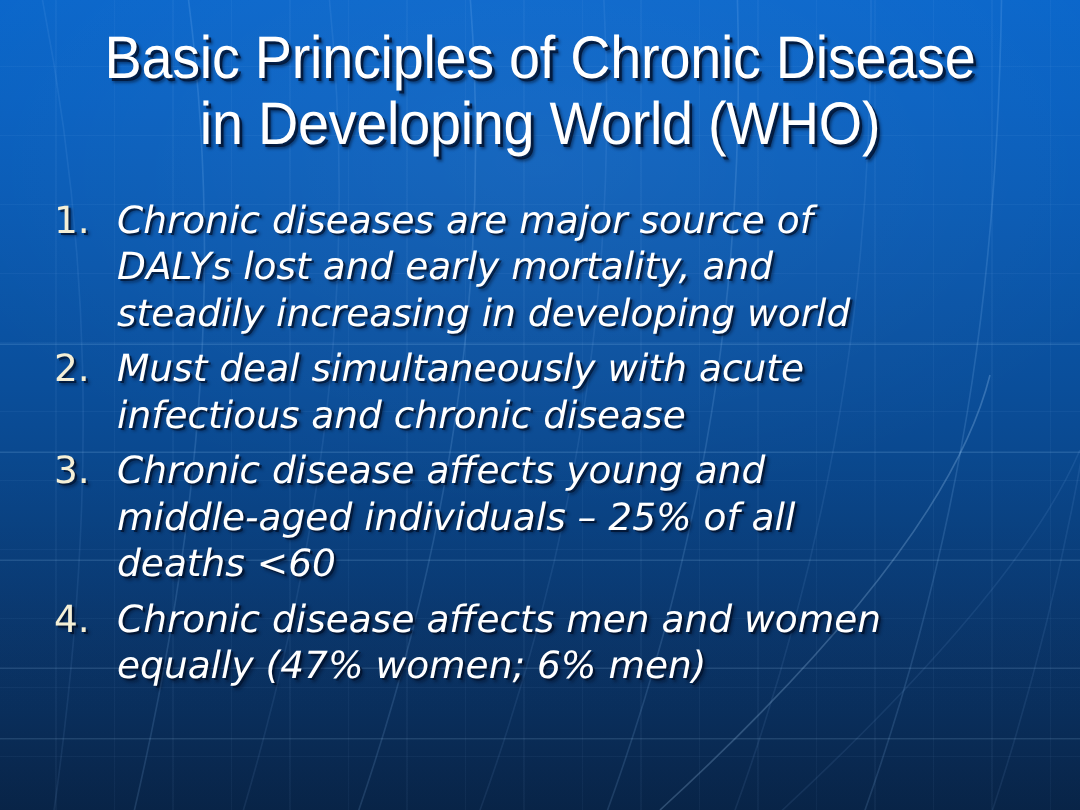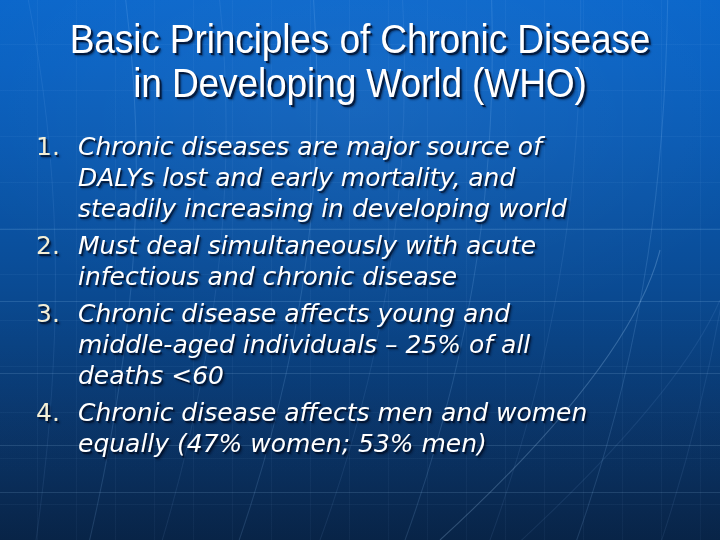--- a/index.html
+++ b/index.html
@@ -236,19 +236,19 @@
       <li class="list-item">
         <span class="item-number">3.</span>
         <span class="item-text">Chronic disease affects young and
 middle-aged individuals – 25% of all
 deaths &lt;60</span>
       </li>
 
       <li class="list-item">
         <span class="item-number">4.</span>
         <span class="item-text">Chronic disease affects men and women
-equally (47% women; 53% men)</span>
+equally (47% women; 6% men)</span>
       </li>
 
     </ul>
 
   </div>
 </div>
 
 </body></html>

